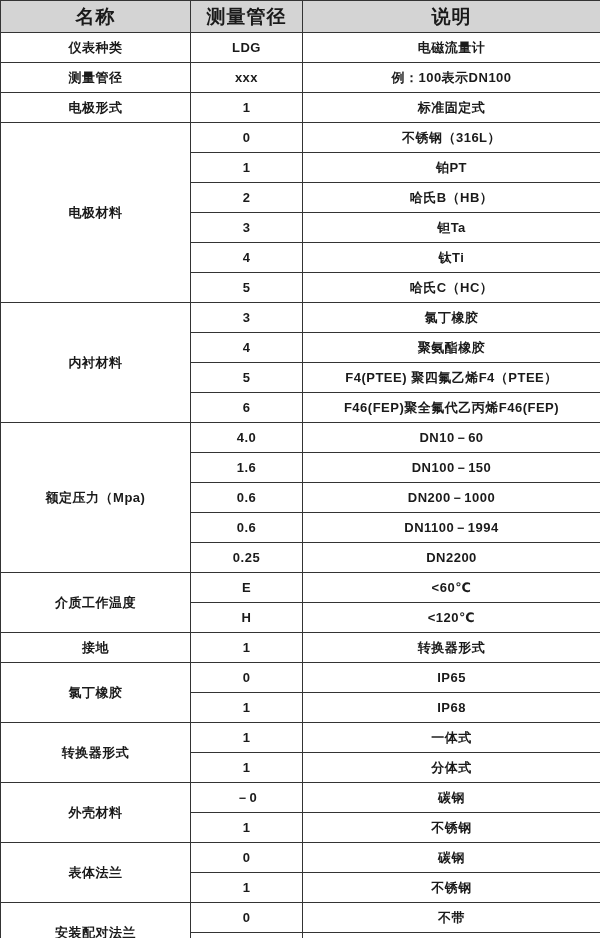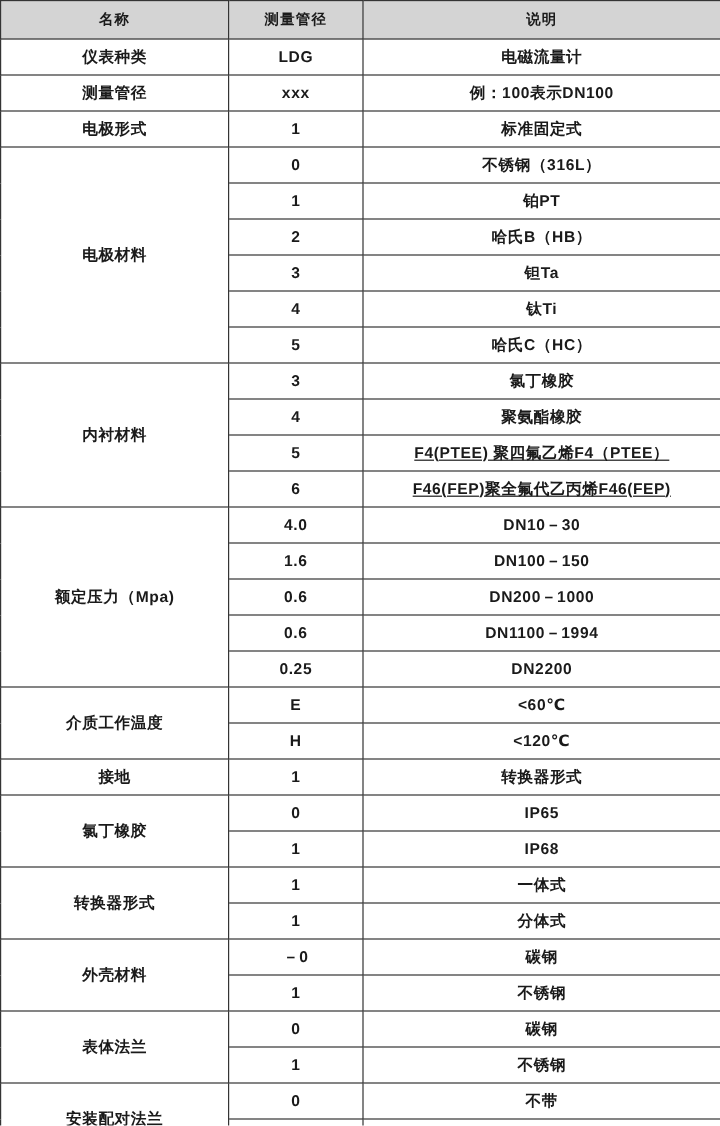--- a/index.html
+++ b/index.html
@@ -28,21 +28,21 @@
     text-align: center;
     vertical-align: middle;
     font-size: 13px;
     font-weight: bold;
     letter-spacing: 0.5px;
     padding: 0;
   }
   #spec-table thead th {
     background: #d4d4d4;
     height: 31px;
-    font-size: 12px;
+    font-size: 19px;
     letter-spacing: 1px;
   }
   #spec-table tbody td {
     background: #ffffff;
     height: 29px;
   }
   td.name-cell {
     font-size: 13.5px;
     letter-spacing: 1px;
   }
@@ -50,21 +50,20 @@
     font-size: 13px;
     letter-spacing: 1.5px;
   }
   td.desc-cell {
     font-size: 13px;
     letter-spacing: 0.6px;
   }
   td.desc-small {
     font-size: 12px;
     letter-spacing: 0.2px;
-    text-decoration: underline;
   }
 </style>
 </head>
 <body>
 
 <table id="spec-table">
   <colgroup>
     <col class="c-name">
       <col class="c-code">
       <col class="c-desc">
@@ -130,21 +129,21 @@
         <td class="code-cell">5</td>
         <td class="desc-cell desc-small">F4(PTEE) 聚四氟乙烯F4（PTEE）</td>
       </tr>
       <tr>
         <td class="code-cell">6</td>
         <td class="desc-cell desc-small">F46(FEP)聚全氟代乙丙烯F46(FEP)</td>
       </tr>
       <tr>
         <td class="name-cell" rowspan="5">额定压力（Mpa)</td>
         <td class="code-cell">4.0</td>
-        <td class="desc-cell">DN10－30</td>
+        <td class="desc-cell">DN10－60</td>
       </tr>
       <tr>
         <td class="code-cell">1.6</td>
         <td class="desc-cell">DN100－150</td>
       </tr>
       <tr>
         <td class="code-cell">0.6</td>
         <td class="desc-cell">DN200－1000</td>
       </tr>
       <tr>

